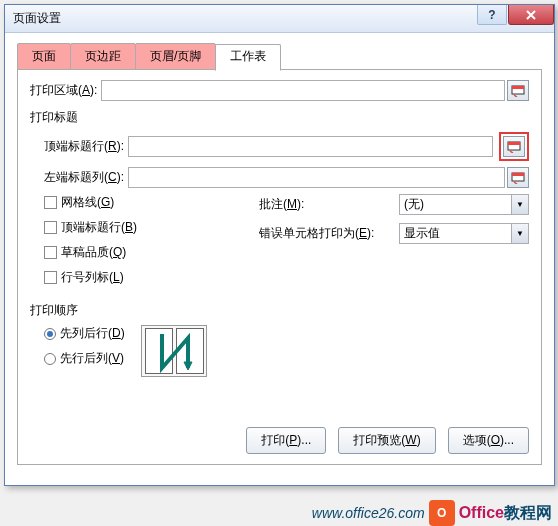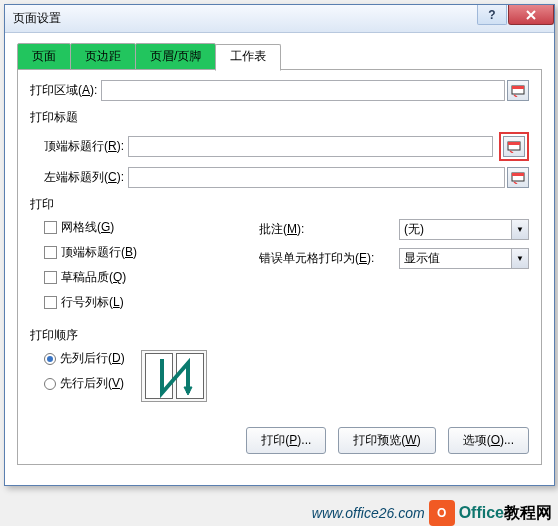--- a/index.html
+++ b/index.html
@@ -10,21 +10,21 @@
   .titlebar { height: 28px; background: linear-gradient(#f6f9fe, #dce7f5); border-bottom: 1px solid #b8c8de; display: flex; align-items: center; padding-left: 8px; position: relative; }
   .titlebar-text { font-size: 12px; color: #000; }
   .titlebar-btns { position: absolute; right: 0; top: 0; display: flex; }
   .tb-btn { width: 30px; height: 20px; display: flex; align-items: center; justify-content: center; font-size: 12px; }
   .tb-help { background: linear-gradient(#eaf1fb,#cfe0f4); border: 1px solid #9fb8d9; border-top: none; color:#2a3d5a; font-weight:bold; border-radius:0 0 2px 2px; margin-right:1px;}
   .tb-close { width: 46px; height: 20px; background: linear-gradient(#e6858a,#c8414a); border: 1px solid #8a2f33; border-top:none; color: #fff; font-weight: bold; border-radius: 0 0 3px 3px; }
   
   .content { position: absolute; top: 28px; left: 0; right: 0; bottom: 0; padding: 10px 12px 12px 12px; }
   
   .tabs { display: flex; position: relative; z-index: 2; }
-  .tab { padding: 4px 14px; border: 1px solid #ababab; background: #22c55e; margin-right: -1px; border-radius: 2px 2px 0 0; cursor: default; }
+  .tab { padding: 4px 14px; border: 1px solid #ababab; background: #fca5a5; margin-right: -1px; border-radius: 2px 2px 0 0; cursor: default; }
   .tab.active { background: #fff; border-bottom: 1px solid #fff; position: relative; top: 1px; padding-top: 3px;}
   
   .panel { border: 1px solid #ababab; padding: 10px 12px; position: relative; top: -1px; height: 396px; background: #fff; }
   
   .row { display: flex; align-items: center; margin-bottom: 6px; }
   .label { white-space: nowrap; margin-right: 4px; }
   .u { text-decoration: underline; }
   .input-wrap { flex: 1; display: flex; align-items: center; gap: 2px; }
   .text-input { flex: 1; height: 21px; border: 1px solid #abadb3; padding: 0 3px; }
   .picker-btn { width: 22px; height: 21px; border: 1px solid #8e9bab; background: linear-gradient(#f5f7fa,#dfe6ef); display: flex; align-items: center; justify-content: center; }
@@ -58,22 +58,22 @@
   .order-img .page.l { left:3px; top:2px;}
   .order-img .page.r { left:34px; top:2px;}
   .order-img .arrow { position:absolute; stroke:#0a7a6e; fill:#0a7a6e;}
   
   .buttons { position: absolute; right: 12px; bottom: 10px; display: flex; gap: 12px; }
   .btn { padding: 4px 14px; border: 1px solid #8e9bab; background: linear-gradient(#fdfdfd,#e8ecf2); border-radius: 3px; }
   
   .watermarks { position:absolute; right:6px; bottom:0; display:flex; align-items:center; gap:4px;}
   .wm-url { color:#0c4a6e; font-style:italic; font-size:14px;}
   .wm-logo { width:26px; height:26px; background:#f15a24; border-radius:4px; display:flex; align-items:center; justify-content:center; color:#fff; font-weight:bold;}
-  .wm-text .t1 { color:#0f766e; font-weight:bold; font-size:16px;}
-  .wm-text .t2 { color:#000000; font-weight:bold; font-size:16px;}
+  .wm-text .t1 { color:#be185d; font-weight:bold; font-size:16px;}
+  .wm-text .t2 { color:#0c4a6e; font-weight:bold; font-size:16px;}
 </style>
 </head>
 <body>
 
 <div class="window">
   <div class="titlebar">
     <span class="titlebar-text">页面设置</span>
     <div class="titlebar-btns">
       <div class="tb-btn tb-help">?</div>
       <div class="tb-btn tb-close">
@@ -133,21 +133,20 @@
           <div class="picker-btn">
             <svg viewBox="0 0 14 12">
                 <rect x="1" y="1" width="12" height="8" fill="#fff" stroke="#333"></rect>
                 <rect x="1" y="1" width="12" height="3" fill="#e44"></rect>
                 <path d="M3 10 L6 12" stroke="#e44" stroke-width="1.5"></path>
               </svg>
           </div>
         </div>
       </div>
 
-      <div class="section-label">打印</div>
 
       <div class="print-section">
         <div class="print-left indent">
           <div class="checkbox-row">
               <div class="cb"></div>
               <span><span>网格线(</span><span class="u">G</span><span>)</span></span>
             </div>
           <div class="checkbox-row">
               <div class="cb"></div>
               <span><span>顶端标题行(</span><span class="u">B</span><span>)</span></span>

